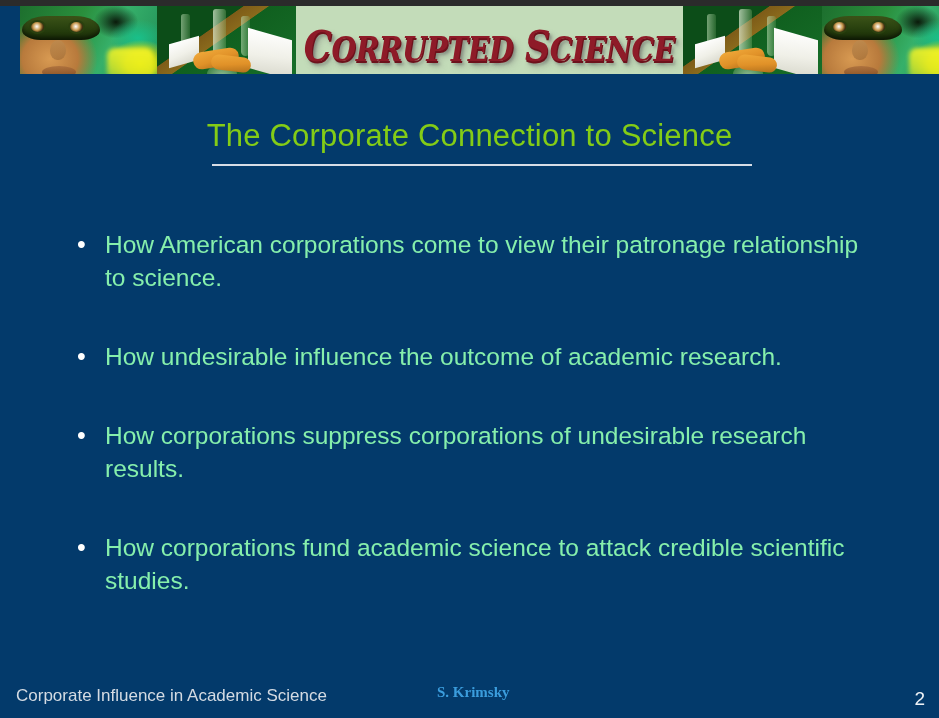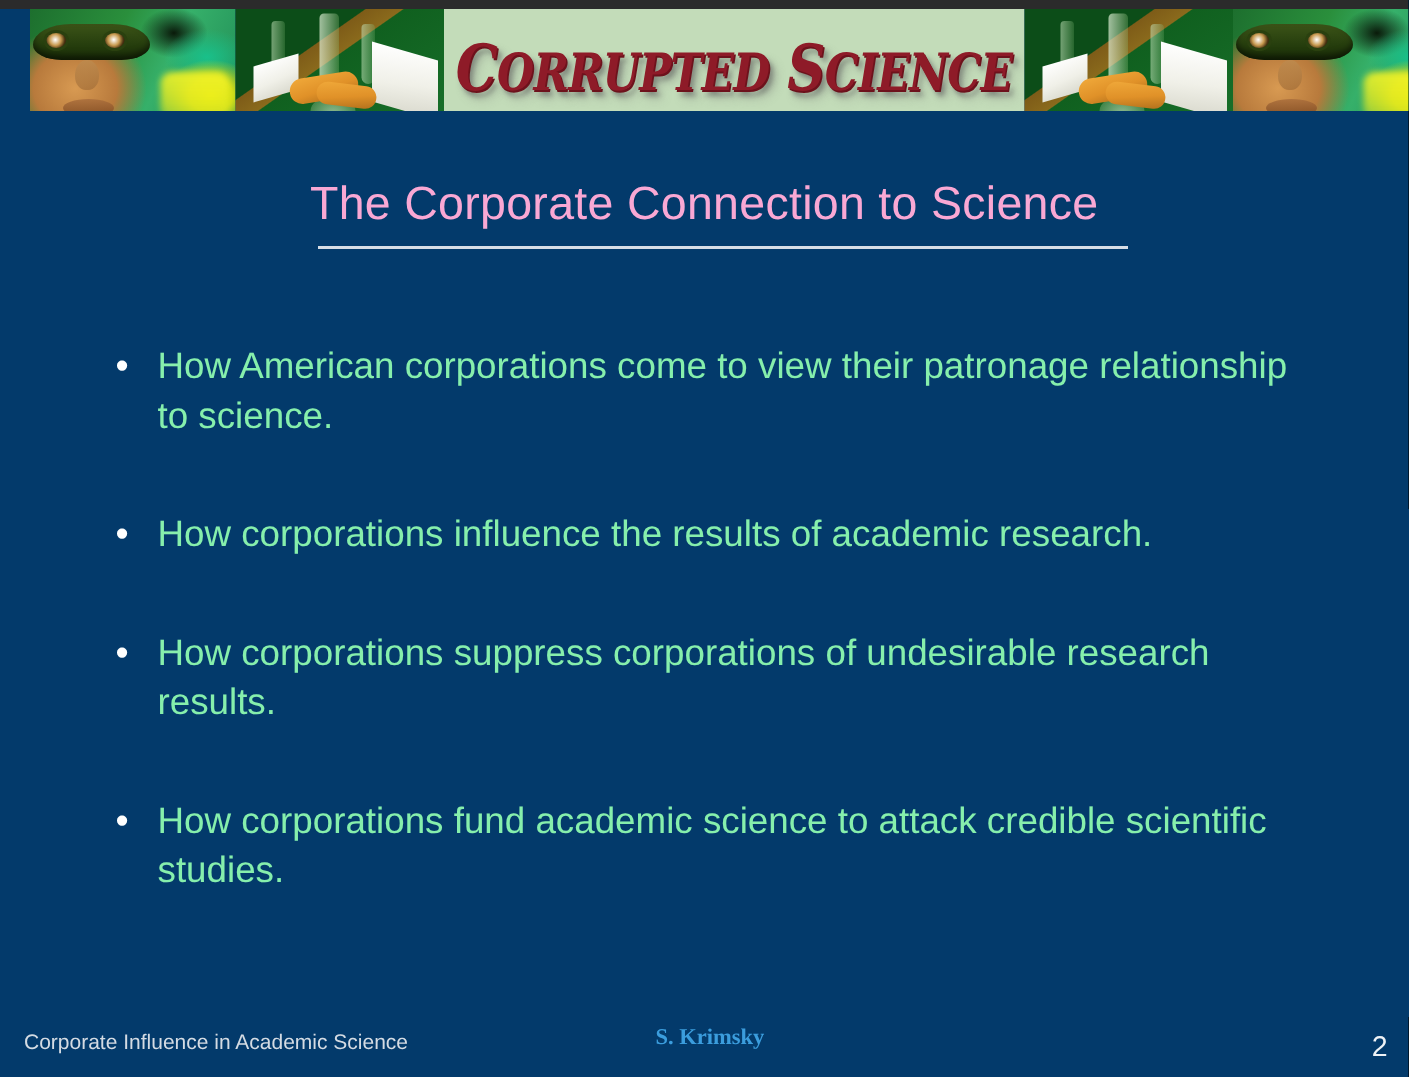--- a/index.html
+++ b/index.html
@@ -148,21 +148,21 @@
   }
   #banner-title .small { font-size: 29px; }
 
   
   #slide-title {
     position: absolute;
     left: 0; top: 118px;
     width: 939px;
     text-align: center;
     font-size: 31px;
-    color: #f9a8d4;
+    color: #84cc16;
     letter-spacing: 0.2px;
   }
   #title-rule {
     position: absolute;
     left: 212px; top: 164px;
     width: 540px; height: 2px;
     background: #d7dde6;
   }
 
   
@@ -191,21 +191,21 @@
     color: #86efac;
     font-size: 24.5px;
     line-height: 33px;
     max-width: 760px;
   }
 
   
   #footer-left {
     position: absolute;
     left: 16px; top: 686px;
-    font-size: 14px;
+    font-size: 17px;
     color: #d4dbe3;
     text-align: center;
   }
   #footer-link {
     position: absolute;
     left: 437px; top: 684px;
     font-family: "Liberation Serif", serif;
     font-weight: bold;
     font-size: 15px;
     color: #3b9ddd;
@@ -278,21 +278,21 @@
 
   <div id="bullets">
 
     <div class="bullet">
       <span class="dot">•</span>
       <span class="btext">How American corporations come to view their patronage relationship to science.</span>
     </div>
 
     <div class="bullet">
       <span class="dot">•</span>
-      <span class="btext">How corporations influence the results of academic research.</span>
+      <span class="btext">How undesirable influence the outcome of academic research.</span>
     </div>
 
     <div class="bullet">
       <span class="dot">•</span>
       <span class="btext">How corporations suppress corporations of undesirable research results.</span>
     </div>
 
     <div class="bullet">
       <span class="dot">•</span>
       <span class="btext">How corporations fund academic science to attack credible scientific studies.</span>

